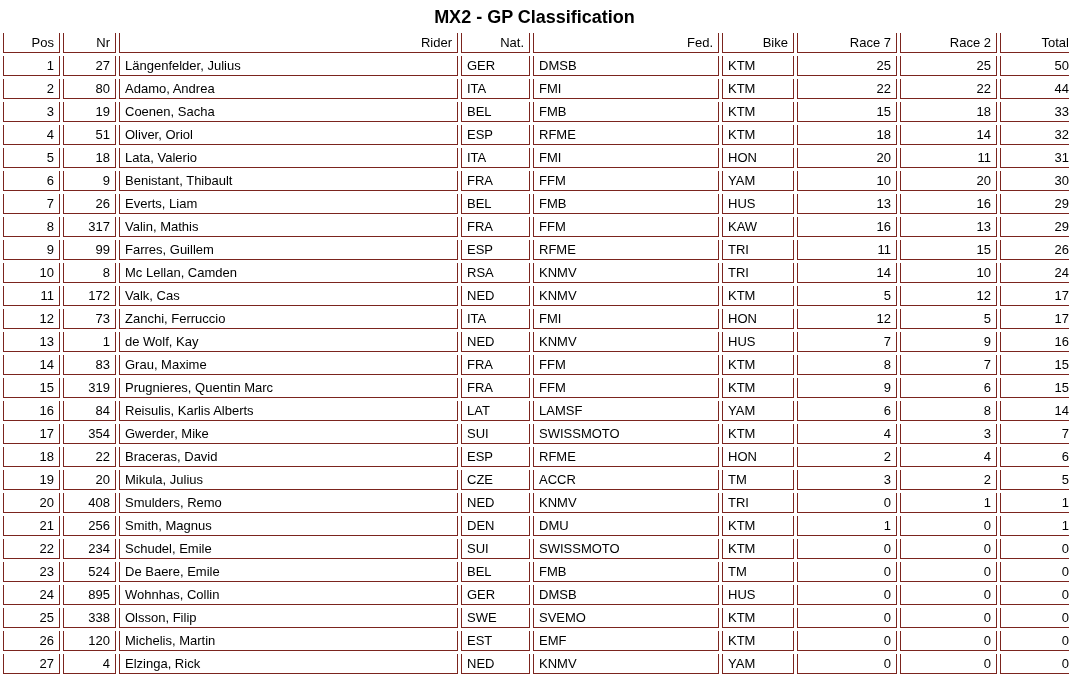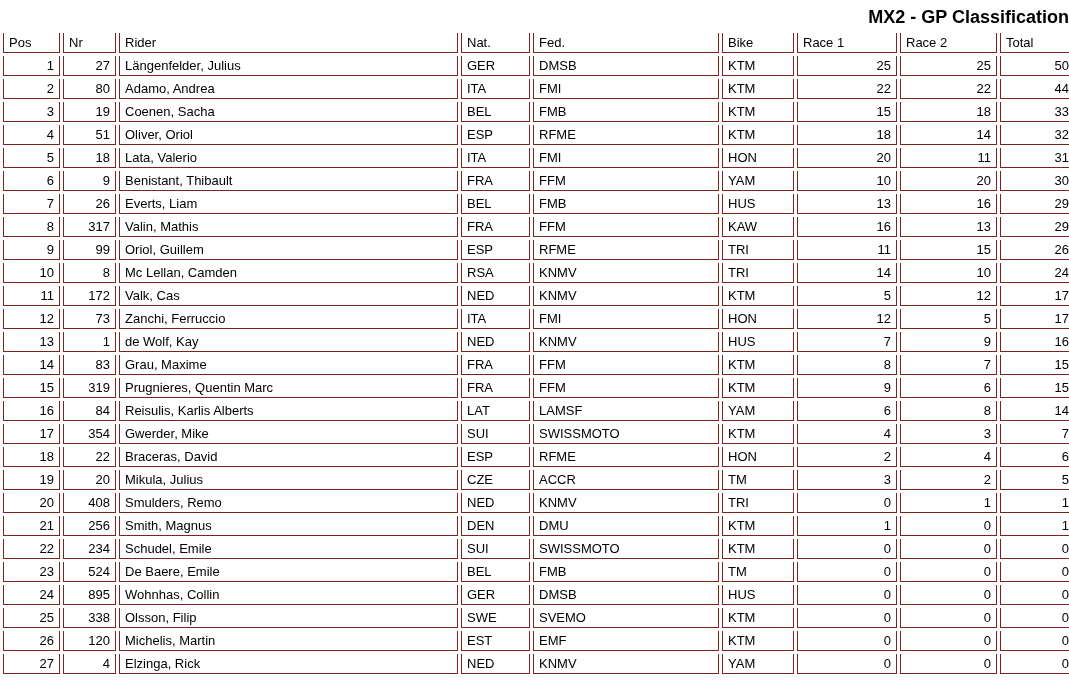--- a/index.html
+++ b/index.html
@@ -10,21 +10,21 @@
     color: #000000;
     width: 1069px;
   }
   .page {
     width: 1069px;
     height: 686px;
     overflow: hidden;
     box-sizing: border-box;
   }
   .title {
-    text-align: right;
+    text-align: center;
     font-size: 18px;
     font-weight: bold;
     margin: 6px 0 2px 0;
     line-height: 22px;
   }
   table.classification {
     margin: 0 auto;
     border-collapse: separate;
     border-spacing: 3px 3px;
     table-layout: fixed;
@@ -43,21 +43,21 @@
     height: 19px;
     white-space: nowrap;
     overflow: hidden;
     text-align: left;
     box-sizing: border-box;
   }
   table.classification th.num,
   table.classification td.num {
     text-align: right;
   }
-  table.classification th { text-align: left; }
+  table.classification th { text-align: right; }
   col.c-pos   { width: 57px; }
   col.c-nr    { width: 53px; }
   col.c-rider { width: 339px; }
   col.c-nat   { width: 69px; }
   col.c-fed   { width: 186px; }
   col.c-bike  { width: 72px; }
   col.c-race1 { width: 100px; }
   col.c-race2 { width: 97px; }
   col.c-total { width: 75px; }
 </style>
@@ -80,21 +80,21 @@
         <col class="c-total">
     </colgroup>
     <thead>
       <tr>
         <th>Pos</th>
         <th>Nr</th>
         <th>Rider</th>
         <th>Nat.</th>
         <th>Fed.</th>
         <th>Bike</th>
-        <th>Race 1</th>
+        <th>Race 7</th>
         <th>Race 2</th>
         <th>Total</th>
       </tr>
     </thead>
     <tbody id="rows-body">
         <tr>
           <td class="num">1</td>
           <td class="num">27</td>
           <td>Längenfelder, Julius</td>
           <td>GER</td>
@@ -177,21 +177,21 @@
           <td>FRA</td>
           <td>FFM</td>
           <td>KAW</td>
           <td class="num">16</td>
           <td class="num">13</td>
           <td class="num">29</td>
         </tr>
         <tr>
           <td class="num">9</td>
           <td class="num">99</td>
-          <td>Oriol, Guillem</td>
+          <td>Farres, Guillem</td>
           <td>ESP</td>
           <td>RFME</td>
           <td>TRI</td>
           <td class="num">11</td>
           <td class="num">15</td>
           <td class="num">26</td>
         </tr>
         <tr>
           <td class="num">10</td>
           <td class="num">8</td>

